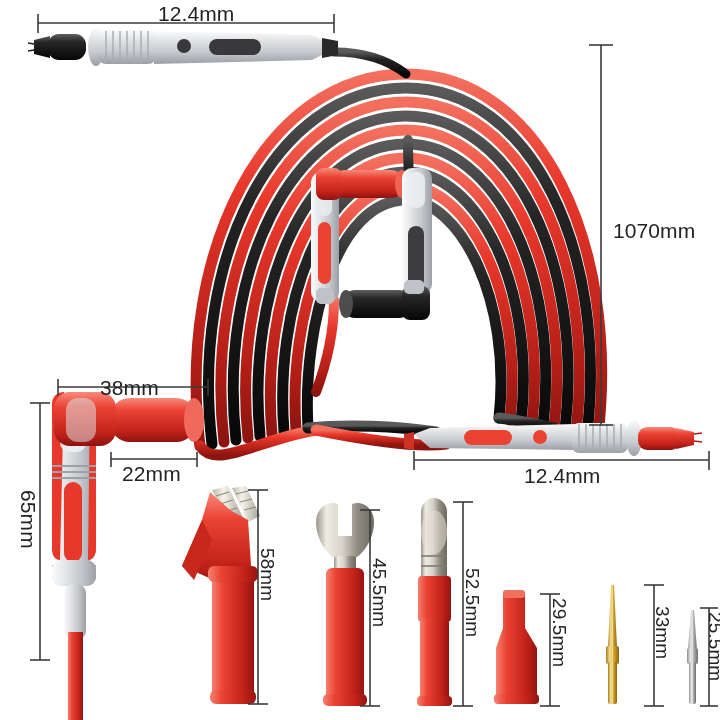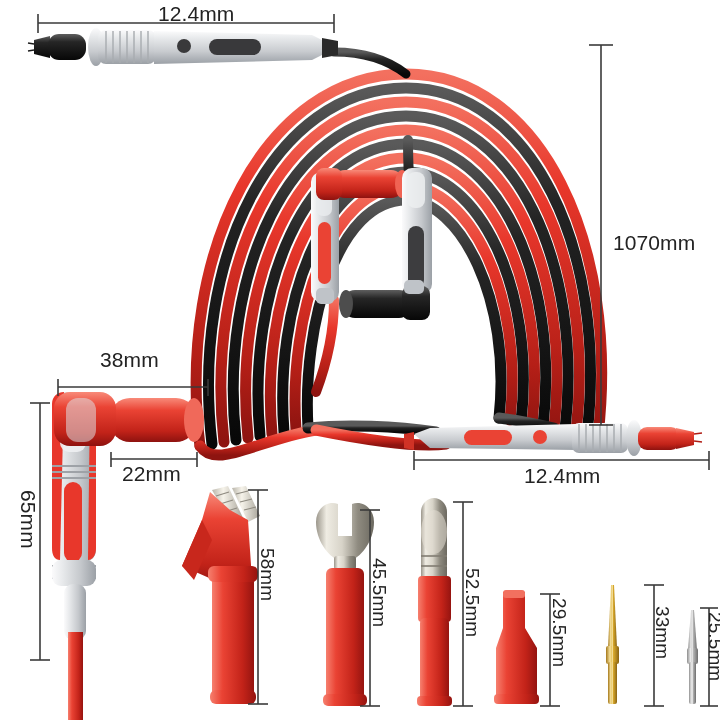--- a/index.html
+++ b/index.html
@@ -378,25 +378,25 @@
       <g>
         <line x1="693" y1="608" x2="693" y2="706"></line>
         <line x1="684" y1="608" x2="702" y2="608"></line>
         <line x1="684" y1="706" x2="702" y2="706"></line>
       </g>
     </g>
   </svg>
 
   <div class="dim-label" style="left:142px; top:2px;">12.4mm</div>
 
-  <div class="dim-label" style="left:597px; top:231px;">1070mm</div>
+  <div class="dim-label" style="left:597px; top:219px;">1070mm</div>
 
   <div class="dim-label" style="left:508px; top:464px;">12.4mm</div>
 
-  <div class="dim-label" style="left:84px; top:348px;">38mm</div>
+  <div class="dim-label" style="left:84px; top:376px;">38mm</div>
 
   <div class="dim-label" style="left:106px; top:462px;text-align:center;">22mm</div>
 
   <div class="dim-label rot" style="left:24px; top:490px;">65mm</div>
 
   <div class="dim-label rot small" style="left:262px; top:548px;">58mm</div>
 
   <div class="dim-label rot small" style="left:374px; top:558px;">45.5mm</div>
 
   <div class="dim-label rot small" style="left:467px; top:568px;">52.5mm</div>

